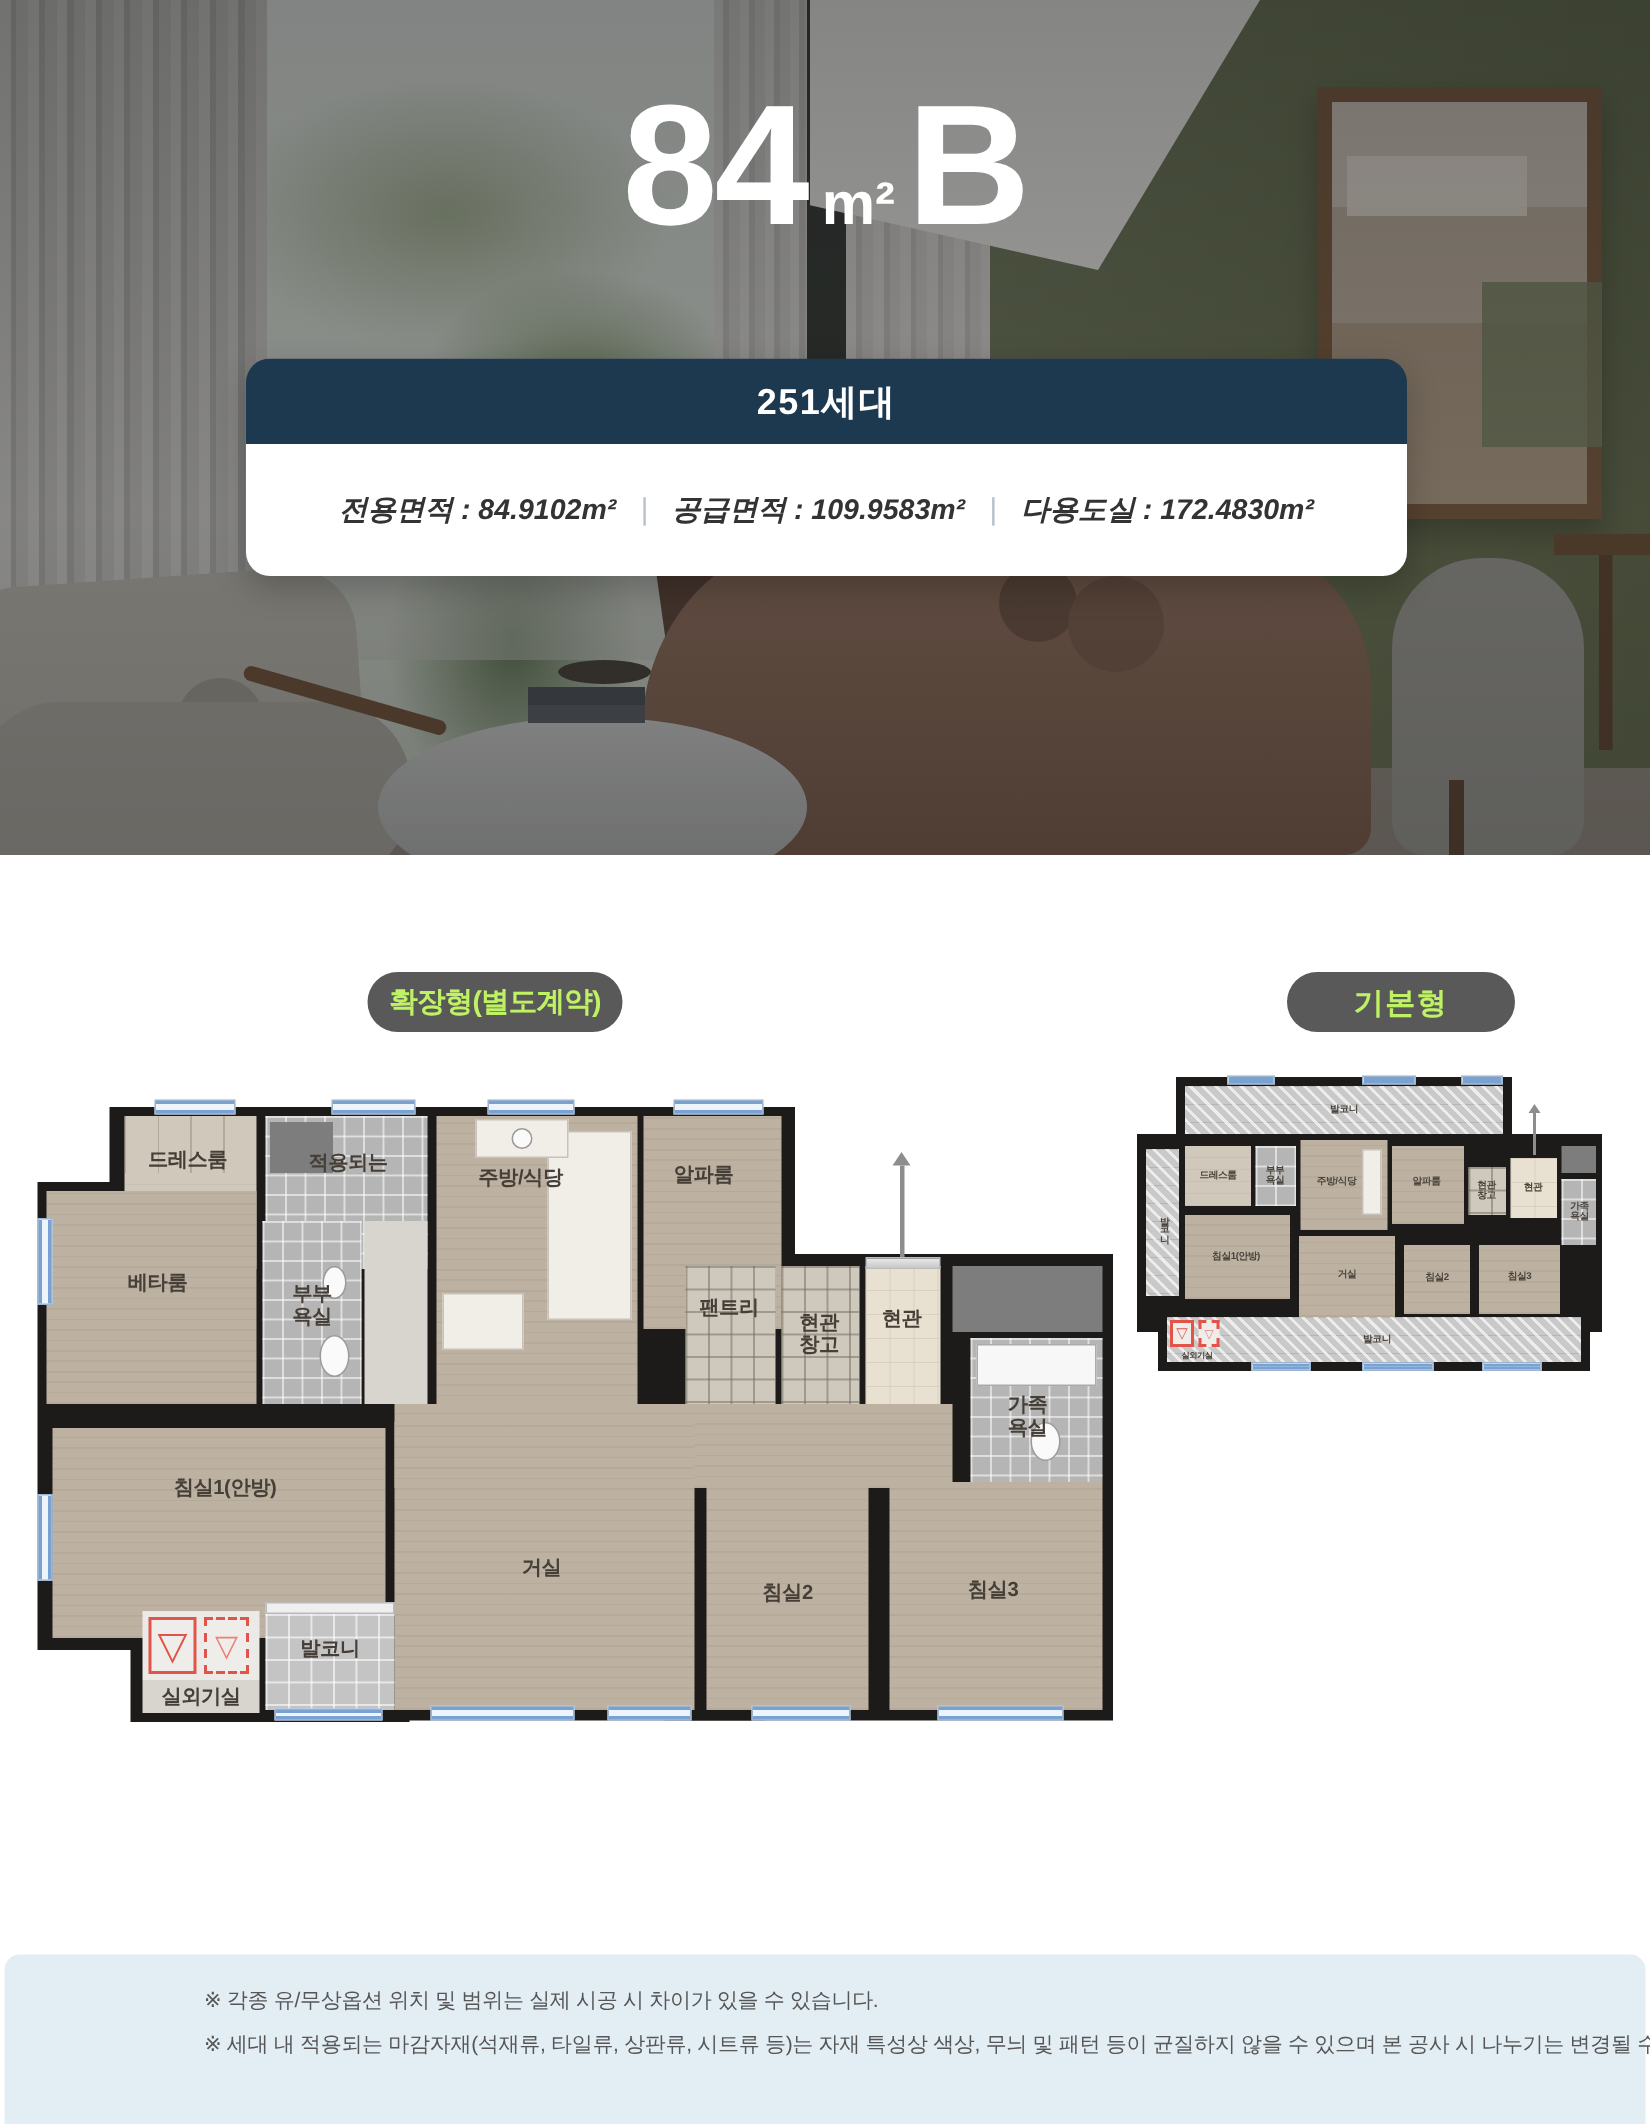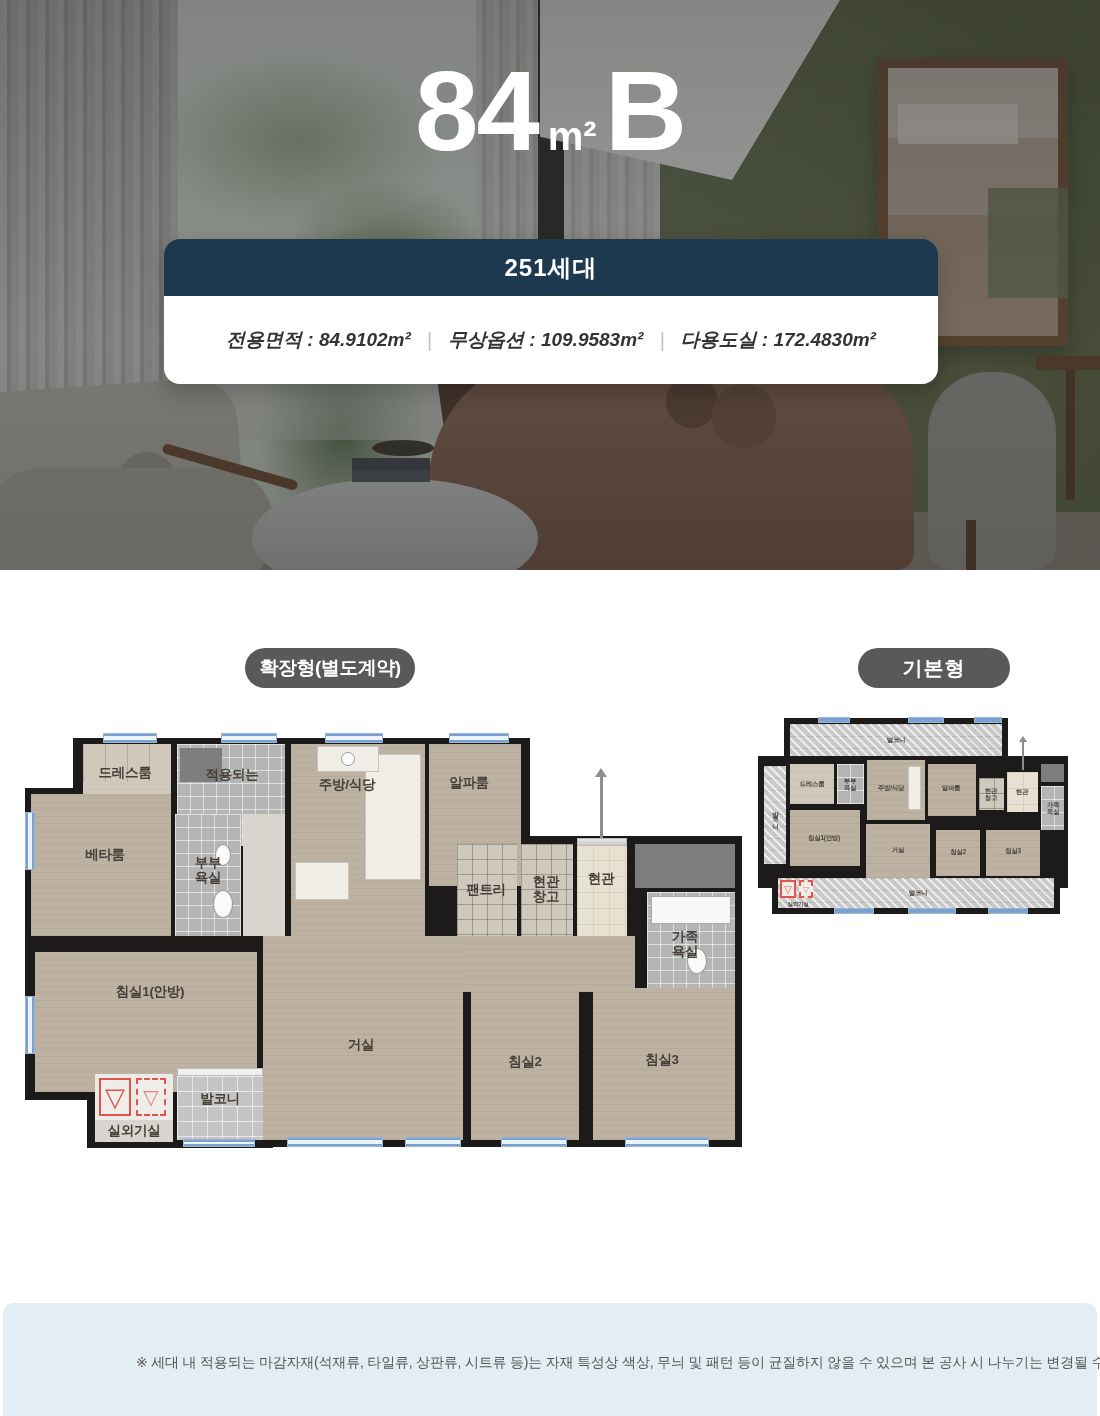--- a/index.html
+++ b/index.html
@@ -50,21 +50,21 @@
   
   .unit-title{position:absolute;left:0;top:54px;width:1100px;display:flex;justify-content:center;align-items:baseline;color:#fff;z-index:6;font-weight:700;line-height:1;}
   .t-num,.t-letter{font-size:114px;letter-spacing:-2px;}
   .t-unit{font-size:40px;margin:0 8px 0 10px;}
   .info-card{position:absolute;left:164px;top:195px;width:774px;z-index:6;border-radius:16px;overflow:hidden;box-shadow:0 8px 22px rgba(0,0,0,.22);margin-top:44px;}
   .card-head{height:57px;background:#1d3950;color:#fff;display:flex;align-items:center;justify-content:center;font-size:24px;font-weight:700;letter-spacing:1px;}
   .card-body{height:88px;background:#fff;display:flex;align-items:center;justify-content:center;gap:16px;font-size:19px;font-weight:700;color:#333;font-style:italic;}
   .area-sep{color:#b9c2ca;font-weight:400;font-size:20px;}
 
   
-  .pill{position:absolute;height:40px;border-radius:21px;background:#595959;color:#ffffff;display:flex;align-items:center;justify-content:center;font-weight:700;z-index:4;}
+  .pill{position:absolute;height:40px;border-radius:21px;background:#595959;color:#bef264;display:flex;align-items:center;justify-content:center;font-weight:700;z-index:4;}
   .pill-expanded{left:245px;top:648px;width:170px;font-size:19px;letter-spacing:-.5px;}
   .pill-basic{left:858px;top:648px;width:152px;font-size:20px;letter-spacing:1px;}
 
   .plan{position:absolute;}
   .plan *{position:absolute;box-sizing:border-box;}
   .blk{background:#1c1b19;}
   .wood{background-color:#bdb2a2;background-image:repeating-linear-gradient(0deg,rgba(60,45,30,.06) 0 1px,rgba(255,255,255,0) 1px 7px);}
   .wood2{background-color:#d0c8ba;background-image:repeating-linear-gradient(0deg,rgba(60,45,30,.05) 0 1px,rgba(255,255,255,0) 1px 8px);}
   .tile{background-color:#b5b5b5;background-image:linear-gradient(rgba(255,255,255,.55) 1px,transparent 1px),linear-gradient(90deg,rgba(255,255,255,.55) 1px,transparent 1px);background-size:13px 13px;}
   .tileL{background-color:#c4c4c4;background-image:linear-gradient(rgba(255,255,255,.6) 1px,transparent 1px),linear-gradient(90deg,rgba(255,255,255,.6) 1px,transparent 1px);background-size:15px 15px;}
@@ -140,21 +140,21 @@
     <span class="t-num">84</span>
     <span class="t-unit">m²</span>
     <span class="t-letter">B</span>
   </div>
 
   <div class="info-card">
     <div class="card-head">251세대</div>
     <div class="card-body">
       <span>전용면적 : 84.9102m²</span>
       <span class="area-sep">|</span>
-      <span>무상옵션 : 109.9583m²</span>
+      <span>공급면적 : 109.9583m²</span>
       <span class="area-sep">|</span>
       <span>다용도실 : 172.4830m²</span>
     </div>
   </div>
 
   <div class="pill pill-expanded">확장형(별도계약)</div>
   <div class="pill pill-basic">기본형</div>
 
   <div class="plan" style="left:25px;top:712px;width:715px;height:442px;">
 
@@ -218,21 +218,21 @@
 
     <div class="arrow-head" style="left:570px;top:56px;"></div>
     <div class="arrow-line" style="left:575px;top:65px;height:61px;"></div>
 
     <span class="rl" style="left:100px;top:61px;">드레스룸</span>
     <span class="rl" style="left:207px;top:63px;">적용되는</span>
     <span class="rl" style="left:322px;top:73px;">주방/식당</span>
     <span class="rl" style="left:444px;top:71px;">알파룸</span>
     <span class="rl" style="left:80px;top:143px;">베타룸</span>
     <span class="rl wrap" style="left:183px;top:158px;">부부욕실</span>
-    <span class="rl" style="left:461px;top:178px;">팬트리</span>
+    <span class="rl" style="left:461px;top:160px;">팬트리</span>
     <span class="rl wrap" style="left:521px;top:177px;">현관창고</span>
     <span class="rl" style="left:576px;top:167px;">현관</span>
     <span class="rl wrap" style="left:660px;top:232px;">가족욕실</span>
     <span class="rl" style="left:125px;top:280px;">침실1(안방)</span>
     <span class="rl" style="left:336px;top:333px;">거실</span>
     <span class="rl" style="left:500px;top:350px;">침실2</span>
     <span class="rl" style="left:637px;top:348px;">침실3</span>
     <span class="rl" style="left:195px;top:387px;">발코니</span>
     <span class="rl" style="left:109px;top:419px;">실외기실</span>
   </div>
@@ -285,16 +285,17 @@
     <span class="rs wrap" style="left:295px;top:90px;">가족욕실</span>
     <span class="rs" style="left:66px;top:120px;">침실1(안방)</span>
     <span class="rs" style="left:140px;top:132px;">거실</span>
     <span class="rs" style="left:200px;top:134px;">침실2</span>
     <span class="rs" style="left:255px;top:133px;">침실3</span>
     <span class="rs" style="left:160px;top:175px;">발코니</span>
     <span class="rs" style="left:40px;top:186px;font-size:5.5px;">실외기실</span>
   </div>
 
   <div class="notes">
+    <p style="top:22px;">※ 각종 유/무상옵션 위치 및 범위는 실제 시공 시 차이가 있을 수 있습니다.</p>
     <p style="top:51px;">※ 세대 내 적용되는 마감자재(석재류, 타일류, 상판류, 시트류 등)는 자재 특성상 색상, 무늬 및 패턴 등이 균질하지 않을 수 있으며 본 공사 시 나누기는 변경될 수 있습니다.</p>
   </div>
 
 </div>
 
 </body></html>

